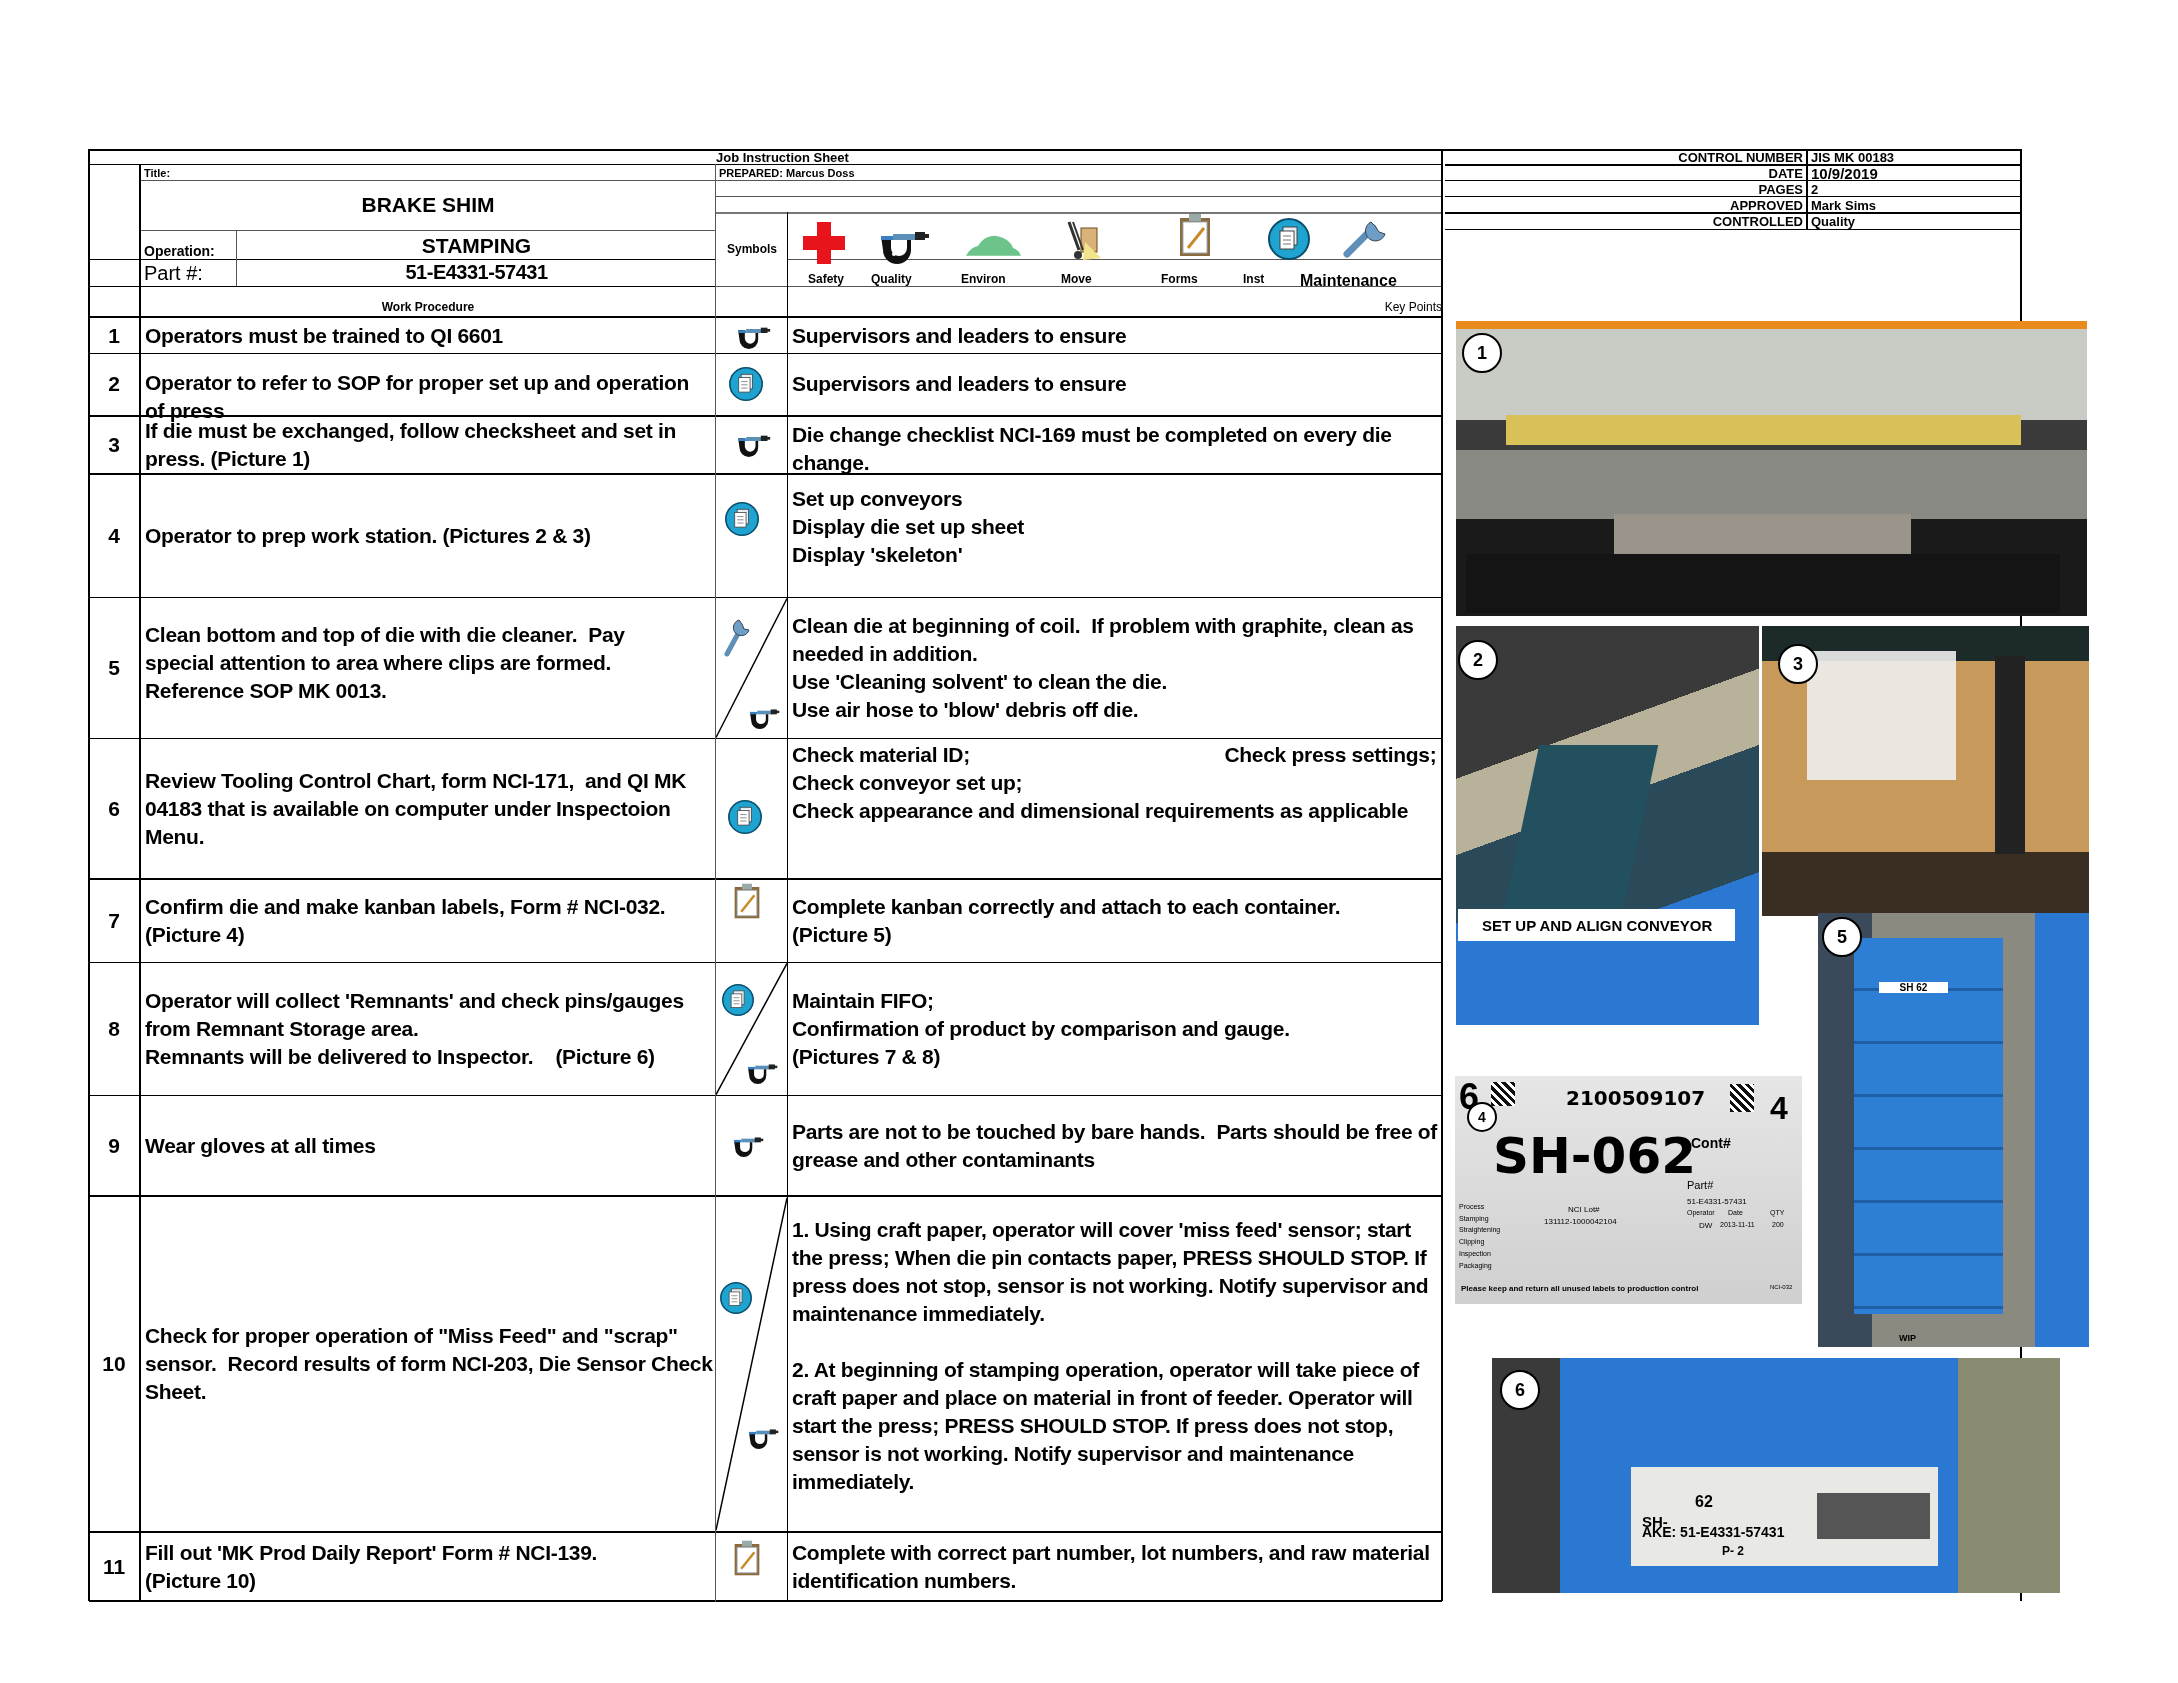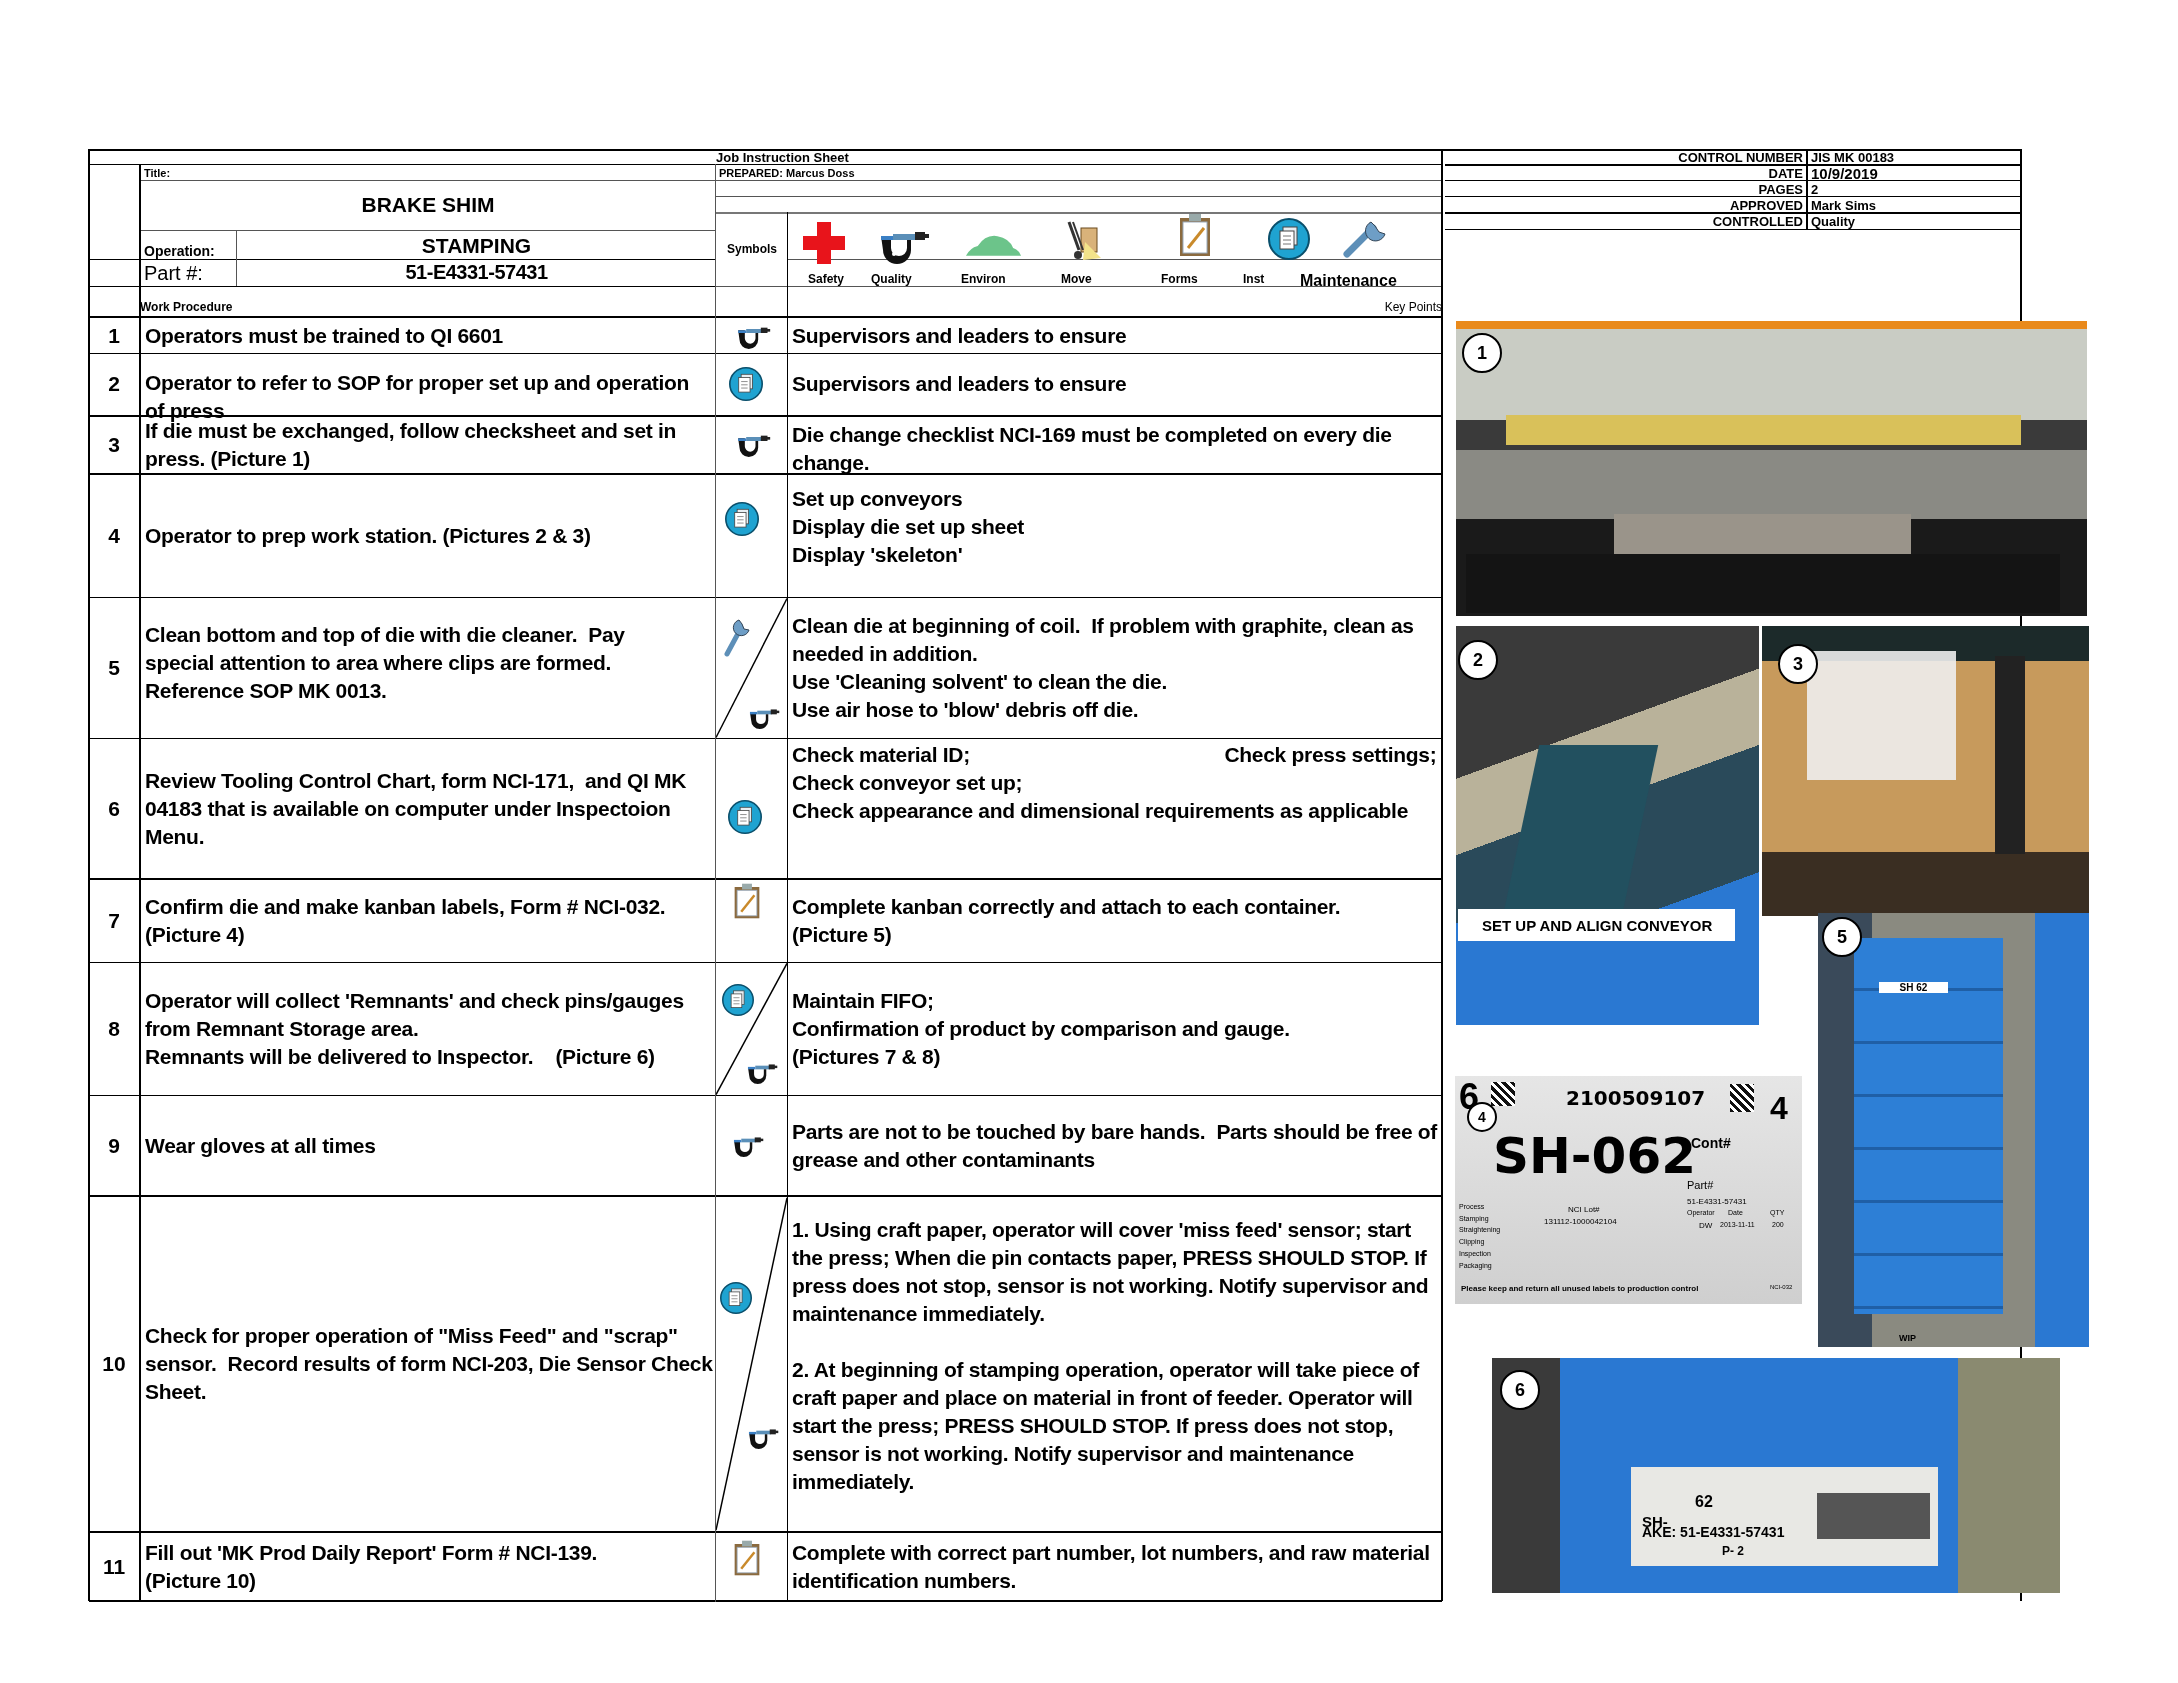--- a/index.html
+++ b/index.html
@@ -68,21 +68,21 @@
 <div class="abs" style="left:719px;top:167px;font-size:11px;font-weight:bold;">
   <span>PREPARED:</span>
   <span>Marcus Doss</span>
 </div>
 <div class="abs" style="left:140px;top:193px;width:576px;text-align:center;font-size:21px;font-weight:bold;">BRAKE SHIM</div>
 <div class="abs" style="left:144px;top:243px;font-size:14px;font-weight:bold;">Operation:</div>
 <div class="abs" style="left:237px;top:234px;width:479px;text-align:center;font-size:21px;font-weight:bold;">STAMPING</div>
 <div class="abs" style="left:144px;top:262px;font-size:20px;">Part #:</div>
 <div class="abs" style="left:237px;top:261px;width:479px;text-align:center;font-size:20px;font-weight:bold;letter-spacing:-0.5px;">51-E4331-57431</div>
 <div class="abs" style="left:716px;top:242px;width:72px;text-align:center;font-size:12px;font-weight:bold;">Symbols</div>
-<div class="abs" style="left:140px;top:300px;width:576px;font-size:12px;font-weight:bold;">Work Procedure</div>
+<div class="abs" style="left:140px;top:300px;width:576px;text-align:center;font-size:12px;font-weight:bold;">Work Procedure</div>
 <div class="abs" style="left:788px;top:300px;width:654px;text-align:right;font-size:12px;font-weight:normal;">Key Points</div>
 
 <div class="ic" style="left:803px;top:222px;width:42px;height:42px;">
   <svg width="42" height="42" viewBox="0 0 42 42">
       <path d="M14 0h14v14h14v14H28v14H14V28H0V14h14z" fill="#e8141b"></path>
     </svg>
 </div>
 <div class="ic" style="left:879px;top:228px;width:50px;height:36px;">
   <svg width="50" height="36" viewBox="0 0 50 36">
       <rect x="14" y="6" width="24" height="6" fill="#5a8fb8"></rect>

